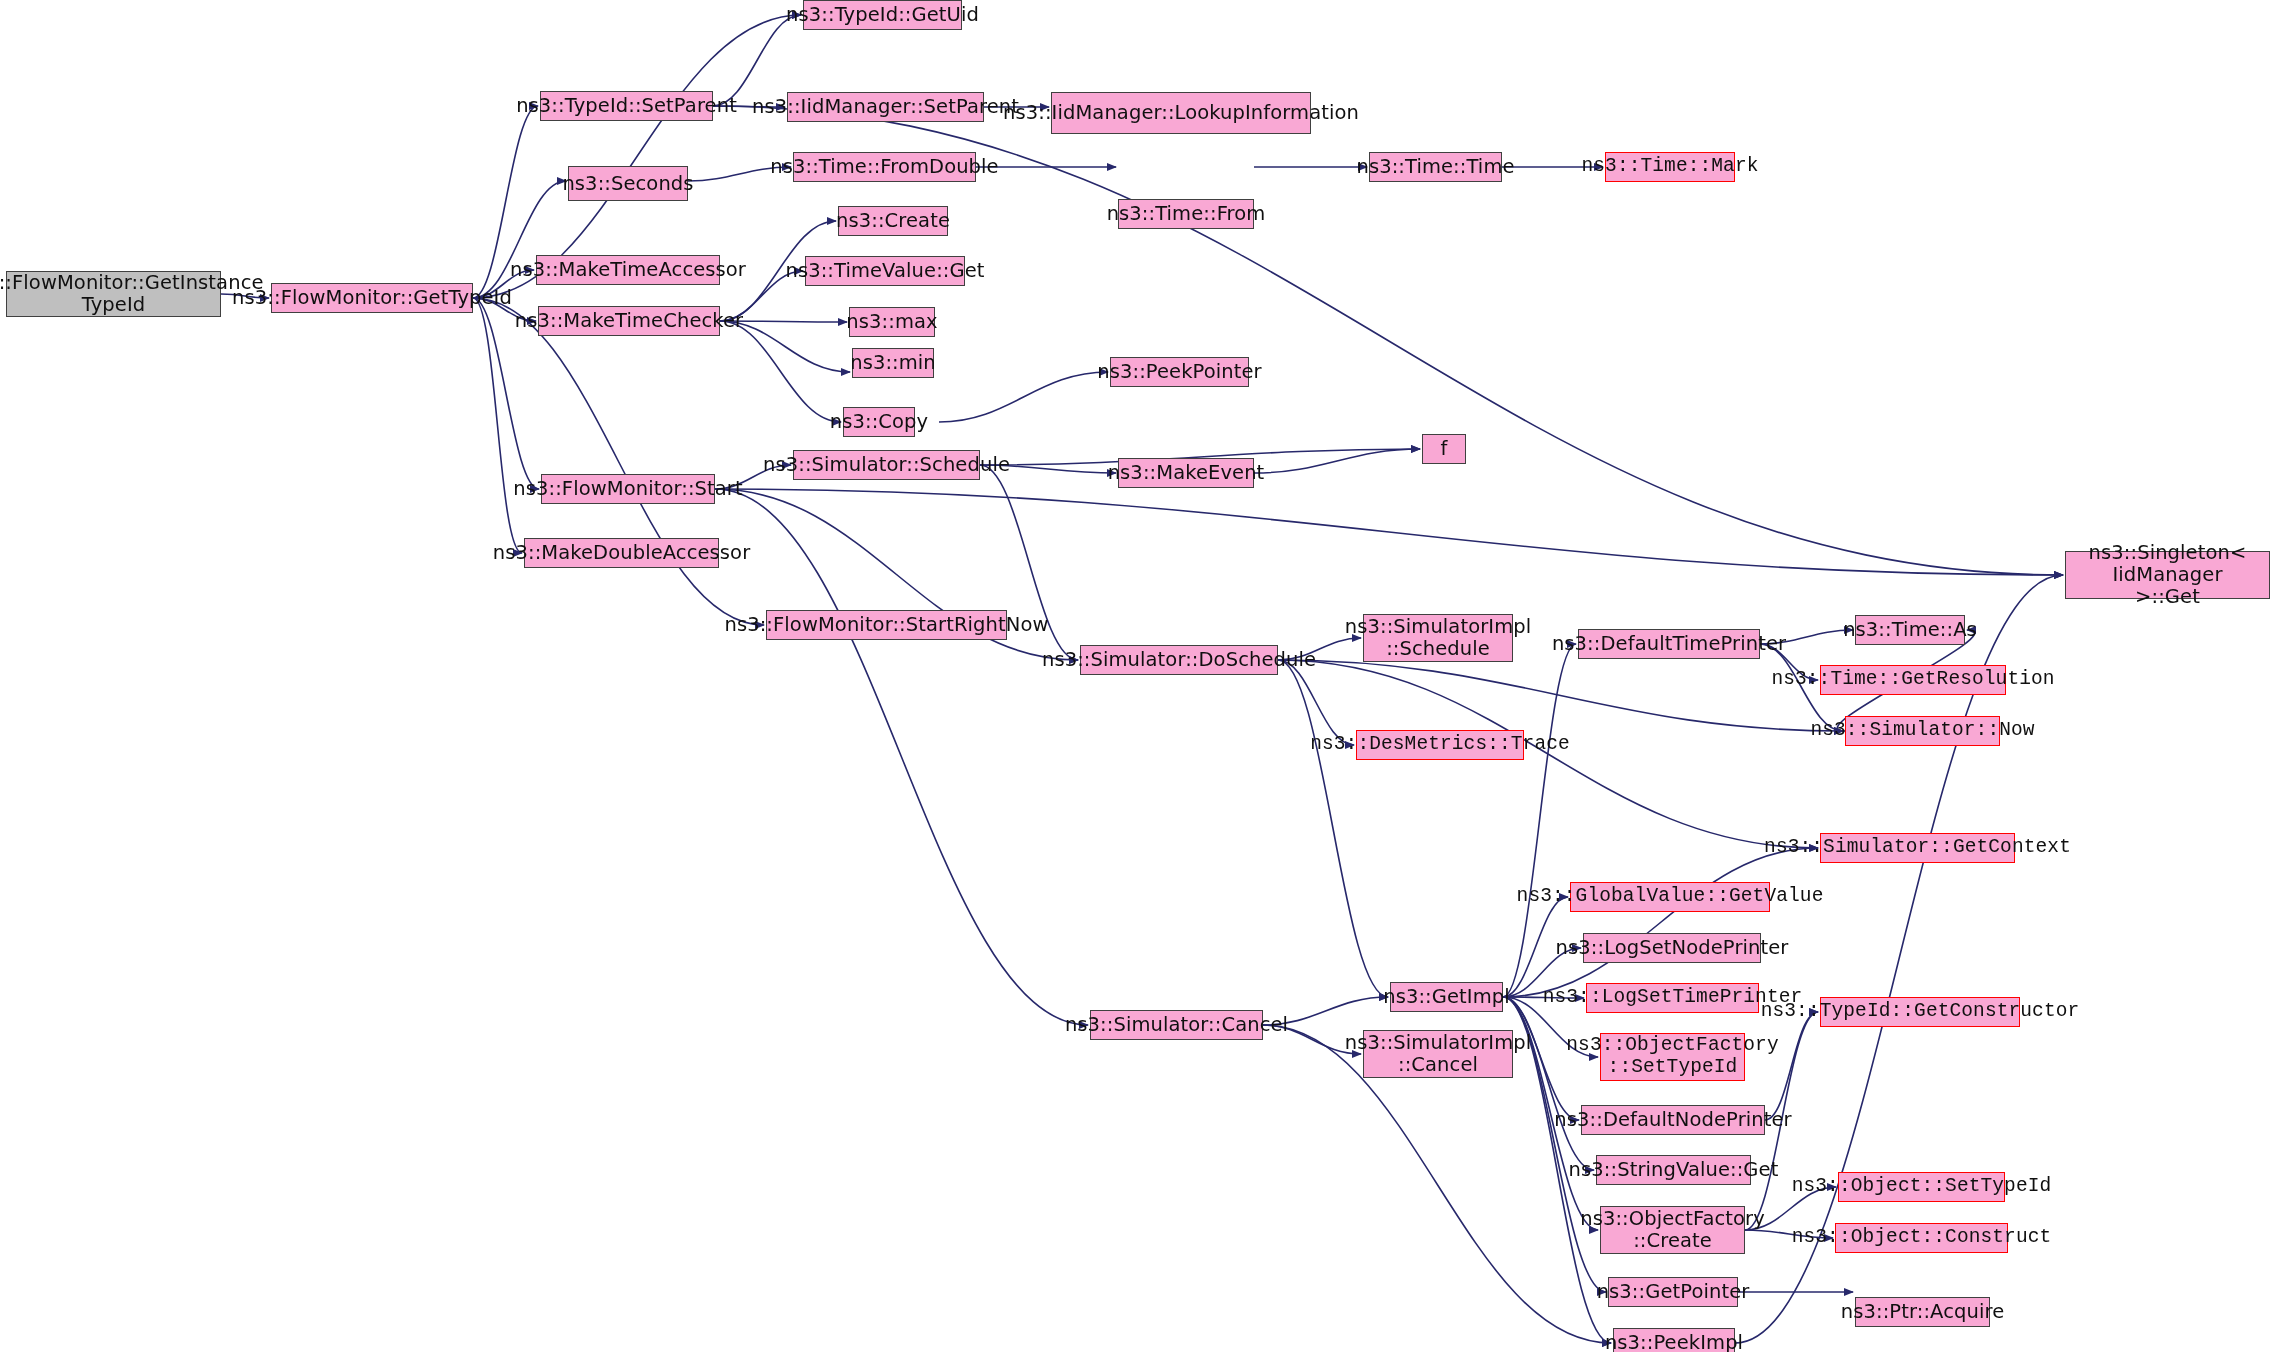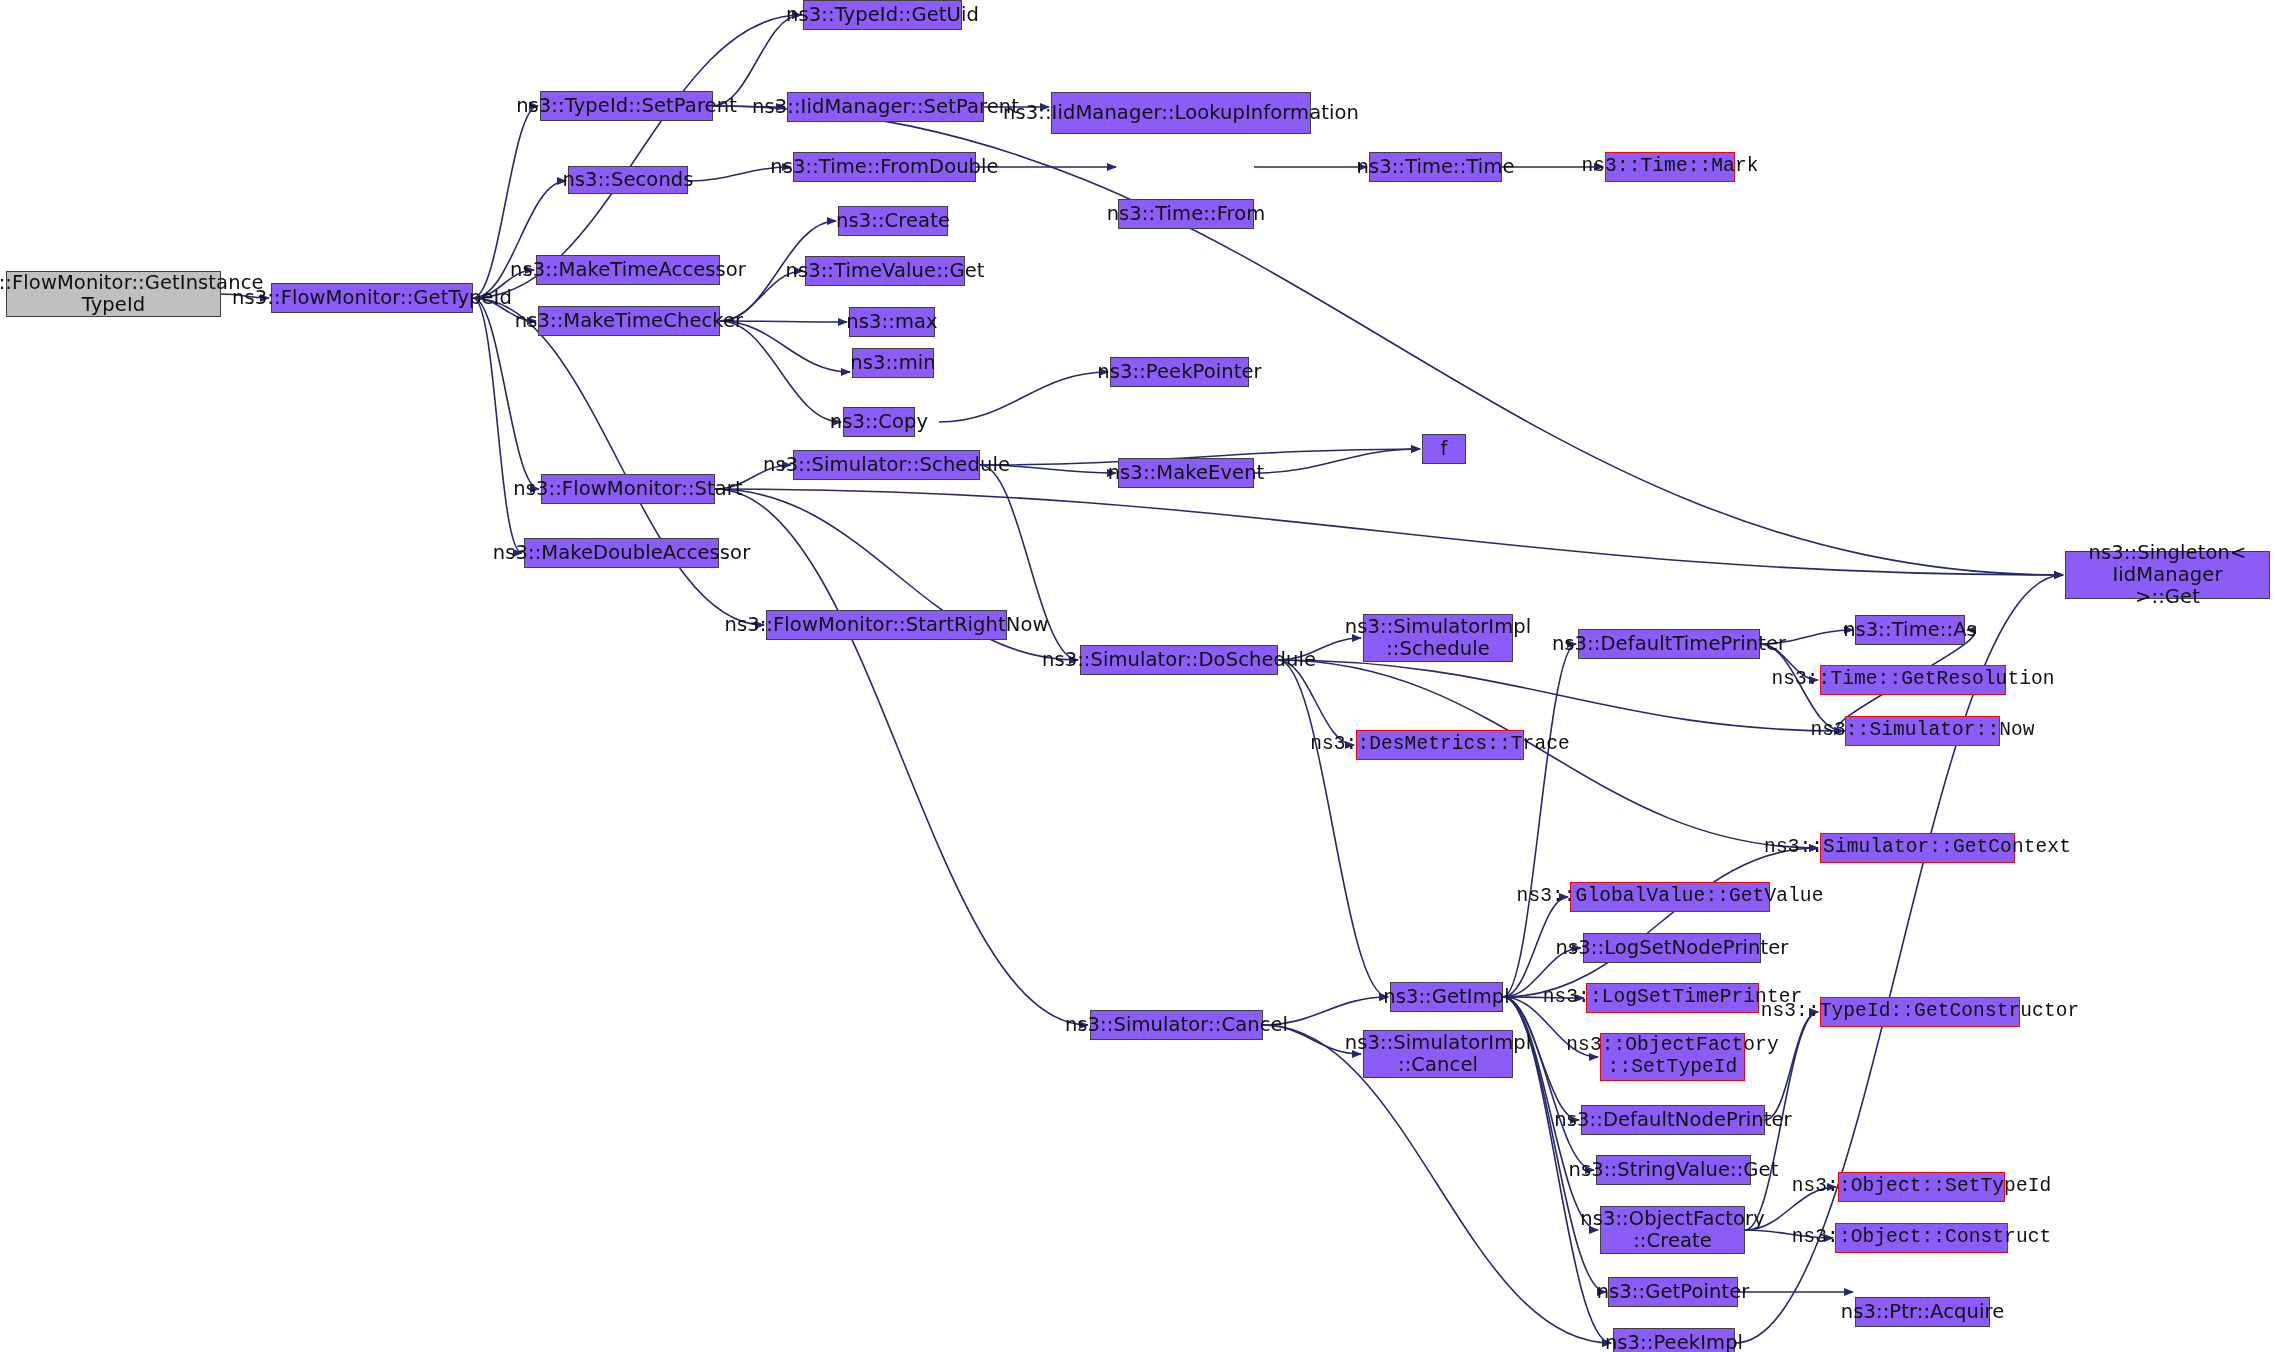--- a/index.html
+++ b/index.html
@@ -13,21 +13,21 @@
     overflow:hidden;
   }
   #edges{position:absolute;left:0;top:0;width:2275px;height:1352px;pointer-events:none;}
   .node{
     position:absolute;
     box-sizing:border-box;
     display:flex;
     align-items:center;
     justify-content:center;
     text-align:center;
-    background:#8b5cf6;
+    background:#f9a8d4;
     border:1px solid #404040;
     color:#101010;
     font-size:19.5px;
     line-height:1.12;
     letter-spacing:0.1px;
     white-space:pre-line;
     padding:0 6px;
     cursor:pointer;
   }
   .node.red{border-color:#ff0000;font-family:Liberation Mono, monospace;}
@@ -107,21 +107,21 @@
       </g>
   </svg>
   <div id="node-layer">
       <div class="node root" style="left: 6px; top: 271px; width: 215px; height: 46px;">ns3::FlowMonitor::GetInstance
 TypeId</div>
       <div class="node" style="left: 271px; top: 283px; width: 202px; height: 30px;">ns3::FlowMonitor::GetTypeId</div>
       <div class="node" style="left: 540px; top: 91px; width: 173px; height: 30px;">ns3::TypeId::SetParent</div>
       <div class="node" style="left: 803px; top: 0px; width: 159px; height: 30px;">ns3::TypeId::GetUid</div>
       <div class="node" style="left: 787px; top: 92px; width: 197px; height: 30px;">ns3::IidManager::SetParent</div>
       <div class="node" style="left: 1051px; top: 92px; width: 260px; height: 42px;">ns3::IidManager::LookupInformation</div>
-      <div class="node" style="left: 568px; top: 166px; width: 120px; height: 28px;">ns3::Seconds</div>
+      <div class="node" style="left: 568px; top: 166px; width: 120px; height: 35px;">ns3::Seconds</div>
       <div class="node" style="left: 793px; top: 152px; width: 183px; height: 30px;">ns3::Time::FromDouble</div>
       <div class="node" style="left: 1118px; top: 152px; width: 136px; height: 30px; margin-top: 47px;">ns3::Time::From</div>
       <div class="node" style="left: 1369px; top: 152px; width: 133px; height: 30px;">ns3::Time::Time</div>
       <div class="node red" style="left: 1605px; top: 152px; width: 130px; height: 30px;">ns3::Time::Mark</div>
       <div class="node" style="left: 536px; top: 255px; width: 184px; height: 30px;">ns3::MakeTimeAccessor</div>
       <div class="node" style="left: 538px; top: 306px; width: 182px; height: 30px;">ns3::MakeTimeChecker</div>
       <div class="node" style="left: 838px; top: 206px; width: 110px; height: 30px;">ns3::Create</div>
       <div class="node" style="left: 805px; top: 256px; width: 160px; height: 30px;">ns3::TimeValue::Get</div>
       <div class="node" style="left: 849px; top: 307px; width: 86px; height: 30px;">ns3::max</div>
       <div class="node" style="left: 852px; top: 348px; width: 82px; height: 30px;">ns3::min</div>

